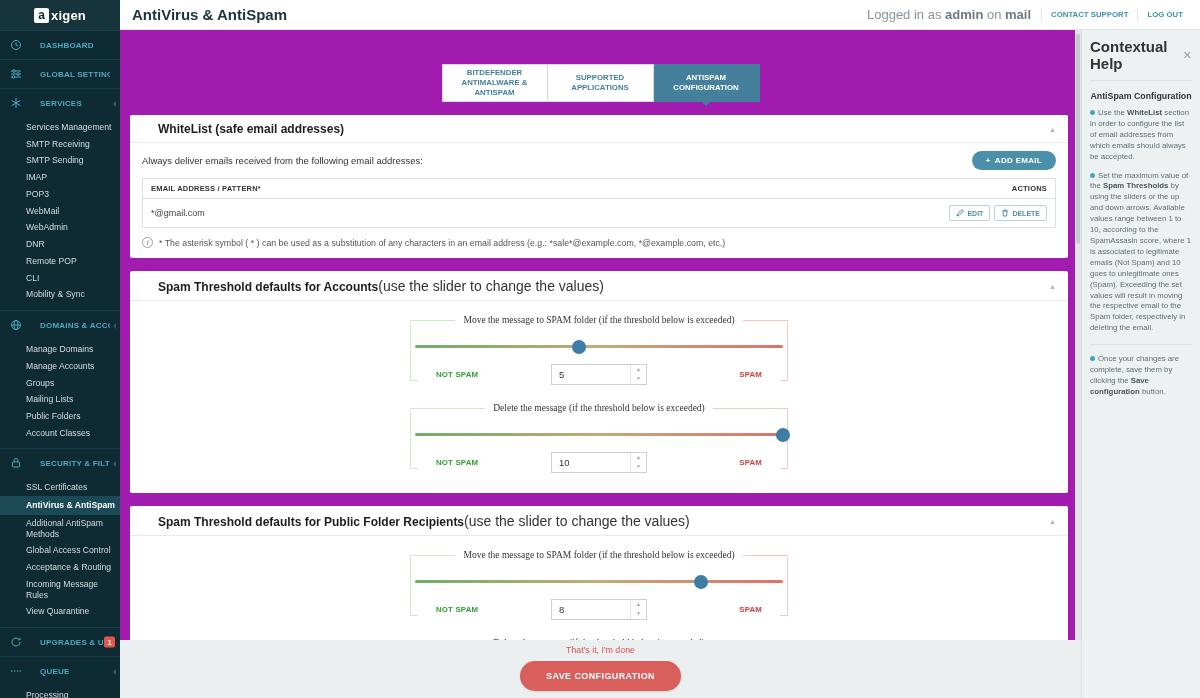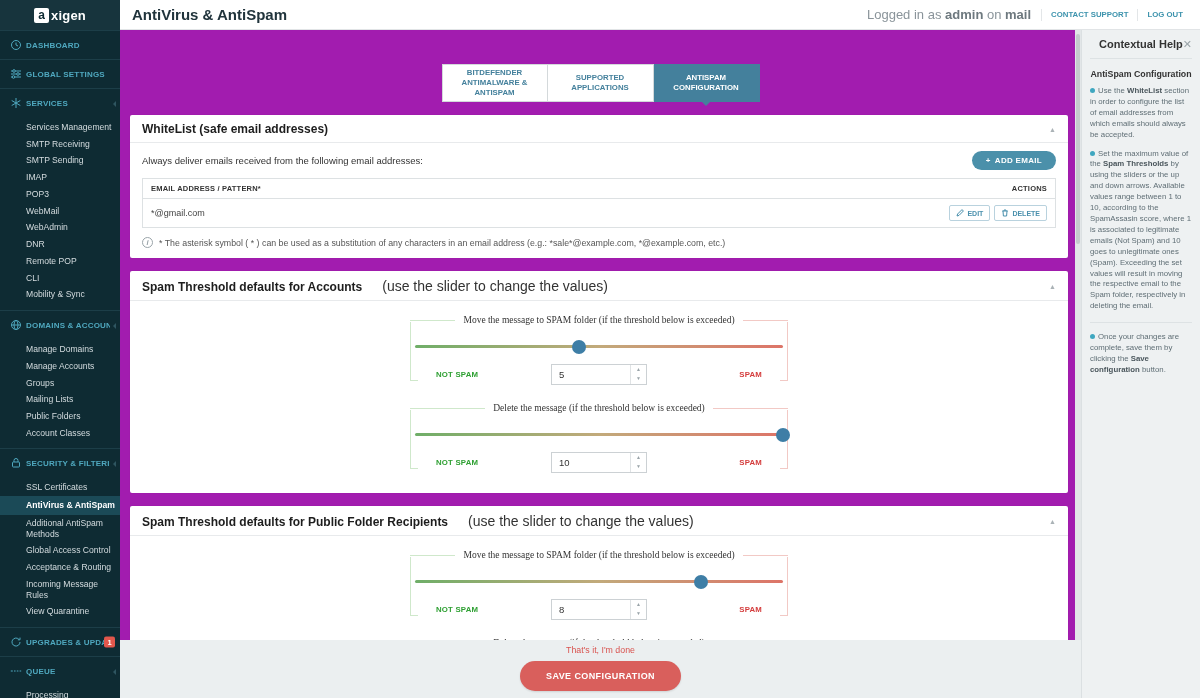--- a/index.html
+++ b/index.html
@@ -5,21 +5,21 @@
   * { margin:0; padding:0; box-sizing:border-box; }
   html,body { width:1200px; height:698px; }
   body { font-family:"Liberation Sans", sans-serif; background:#ebeff0; overflow:hidden; }
   .app { position:relative; width:1200px; height:698px; overflow:hidden; }
 
   
   .sidebar { position:absolute; left:0; top:0; width:120px; height:698px; background:#0e2b33; overflow:hidden; z-index:5; }
   .logo { height:30px; background:#17343d; display:flex; align-items:center; justify-content:center; gap:2px; }
   .logo-box { width:15px; height:15px; background:#fff; border-radius:2px; color:#0e2b33; font-weight:bold; font-size:12px; line-height:15px; text-align:center; }
   .logo-rest { color:#fff; font-weight:bold; font-size:13px; letter-spacing:0.2px; }
-  .nav-head { position:relative; display:flex; align-items:center; gap:4px; height:29px; padding:0 10px; border-top:1px solid #1c3e48; cursor:pointer; }
+  .nav-head { position:relative; display:flex; align-items:center; gap:18px; height:29px; padding:0 10px; border-top:1px solid #1c3e48; cursor:pointer; }
   .nav-sec:first-of-type .nav-head { border-top:none; height:30px; }
   .nav-ico { width:12px; height:12px; flex:0 0 12px; color:#4fa8bf; }
   .nav-ico svg { display:block; }
   .nav-label { color:#4fa8bf; font-size:8px; font-weight:bold; letter-spacing:0.2px; white-space:nowrap; overflow:hidden; }
   .nav-caret { position:absolute; right:4px; top:50%; margin-top:-2px; width:0; height:0; border-top:3px solid transparent; border-bottom:3px solid transparent; border-right:3px solid #2e5560; }
   .nav-subs { padding:2px 0 7px 0; }
   .nav-sub { padding:3px 4px 3px 26px; color:#d4dcdf; font-size:8.6px; line-height:1.25; cursor:pointer; }
   .nav-sub.active { background:#1b4a57; color:#ffffff; font-weight:bold; padding-top:4px; padding-bottom:4px; }
   .badge { position:absolute; right:5px; top:50%; transform:translateY(-50%); background:#e2574c; color:#fff; font-size:7.5px; font-weight:bold; width:11px; height:11px; line-height:11px; text-align:center; border-radius:2px; }
 
@@ -38,21 +38,21 @@
 
   
   .tabs { display:flex; justify-content:center; margin:34px 0 13px 0; }
   .tab { background:#fff; border:1px solid #d4d9db; border-left-width:0; color:#44809c; font-size:7.8px; font-weight:bold; text-align:center; width:106px; min-height:29px; display:flex; align-items:center; justify-content:center; padding:3px 6px; line-height:1.3; cursor:pointer; position:relative; }
   .tab:first-child { border-left-width:1px; }
   .tab.active { background:#44809c; border-color:#44809c; color:#fff; }
   .tab.active::after { content:""; position:absolute; bottom:-5px; left:50%; margin-left:-5px; border-left:5px solid transparent; border-right:5px solid transparent; border-top:5px solid #44809c; }
 
   
   .card { background:#fff; margin:0 13px 13px 10px; border-radius:2px; box-shadow:0 0 1px rgba(0,0,0,0.15); position:relative; }
-  .card-head { display:flex; align-items:baseline; gap:20px; padding:7px 12px 6px 12px; border-bottom:1px solid #e8eaec; }
+  .card-head { display:flex; align-items:baseline; gap:0; padding:7px 12px 6px 28px; border-bottom:1px solid #e8eaec; }
   .card-title { font-size:12px; font-weight:bold; color:#1d1d1d; }
   .card-subtitle { font-size:14px; color:#333; }
   .collapse { margin-left:auto; font-size:7px; color:#aab2b6; cursor:pointer; align-self:center; }
 
   
   .wl-body { padding:8px 12px 10px 12px; }
   .wl-introrow { display:flex; align-items:center; margin-bottom:8px; }
   .wl-intro { font-size:9.5px; color:#333; }
   .btn-add { margin-left:auto; background:#4b90aa; color:#fff; border:none; border-radius:10px; font-size:8px; font-weight:bold; padding:5px 14px; letter-spacing:0.3px; cursor:pointer; display:flex; align-items:center; gap:4px; font-family:inherit; }
   .wl-table { border:1px solid #dde1e3; }
@@ -92,21 +92,21 @@
   .slider-botrow { position:relative; height:22px; }
 
   
   .save-footer { position:absolute; left:0; right:0; bottom:0; height:58px; background:#ebeff0; z-index:3; text-align:center; }
   .done-text { font-size:8.8px; color:#d9534f; padding-top:5px; }
   .btn-save { margin-top:6px; background:#d95f5c; color:#fff; border:none; border-radius:15px; height:30px; padding:0 26px; font-size:9px; font-weight:bold; letter-spacing:0.4px; cursor:pointer; box-shadow:0 1px 2px rgba(0,0,0,0.12); font-family:inherit; }
 
   
   .helppanel { position:absolute; right:0; top:30px; width:119px; height:668px; background:#eef1f2; border-left:1px solid #dbe0e2; padding:8px 8px; overflow:hidden; }
   .help-titlerow { display:flex; align-items:center; padding-bottom:8px; border-bottom:1px solid #dde2e4; }
-  .help-title { flex:1; text-align:right; font-size:11px; font-weight:bold; color:#333; }
+  .help-title { flex:1; text-align:left; font-size:15px; font-weight:bold; color:#333; }
   .help-close { color:#9aa4a9; font-size:11px; cursor:pointer; line-height:1; }
   .help-heading { text-align:center; font-size:8.8px; font-weight:bold; color:#333; margin:10px 0 7px 0; }
   .help-bullet { font-size:7.8px; color:#5f6e75; line-height:1.4; margin-bottom:8px; }
   .help-bullet b { color:#4a565c; }
   .bdot { display:inline-block; width:5px; height:5px; border-radius:50%; background:#3fa7c0; margin-right:3px; }
   .help-divider { border-top:1px solid #dde2e4; margin:10px 0 9px 0; }
 </style>
 </head>
 <body>
 

